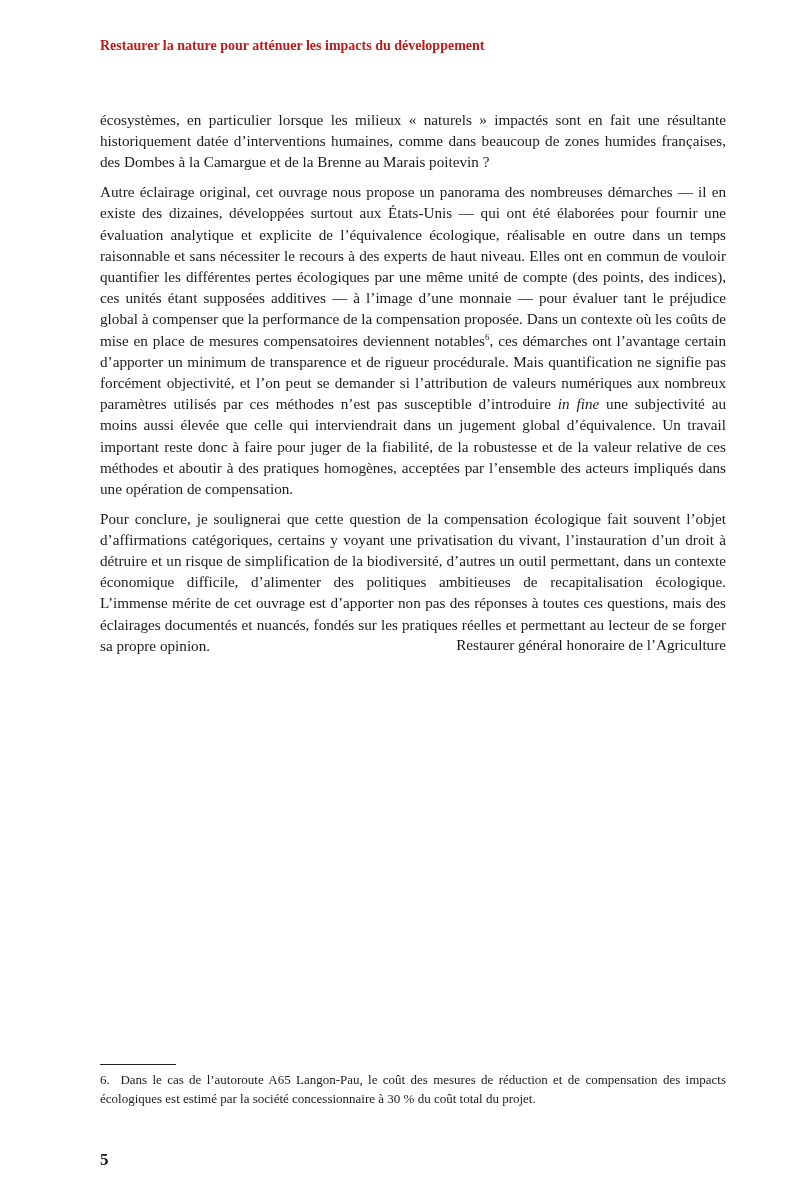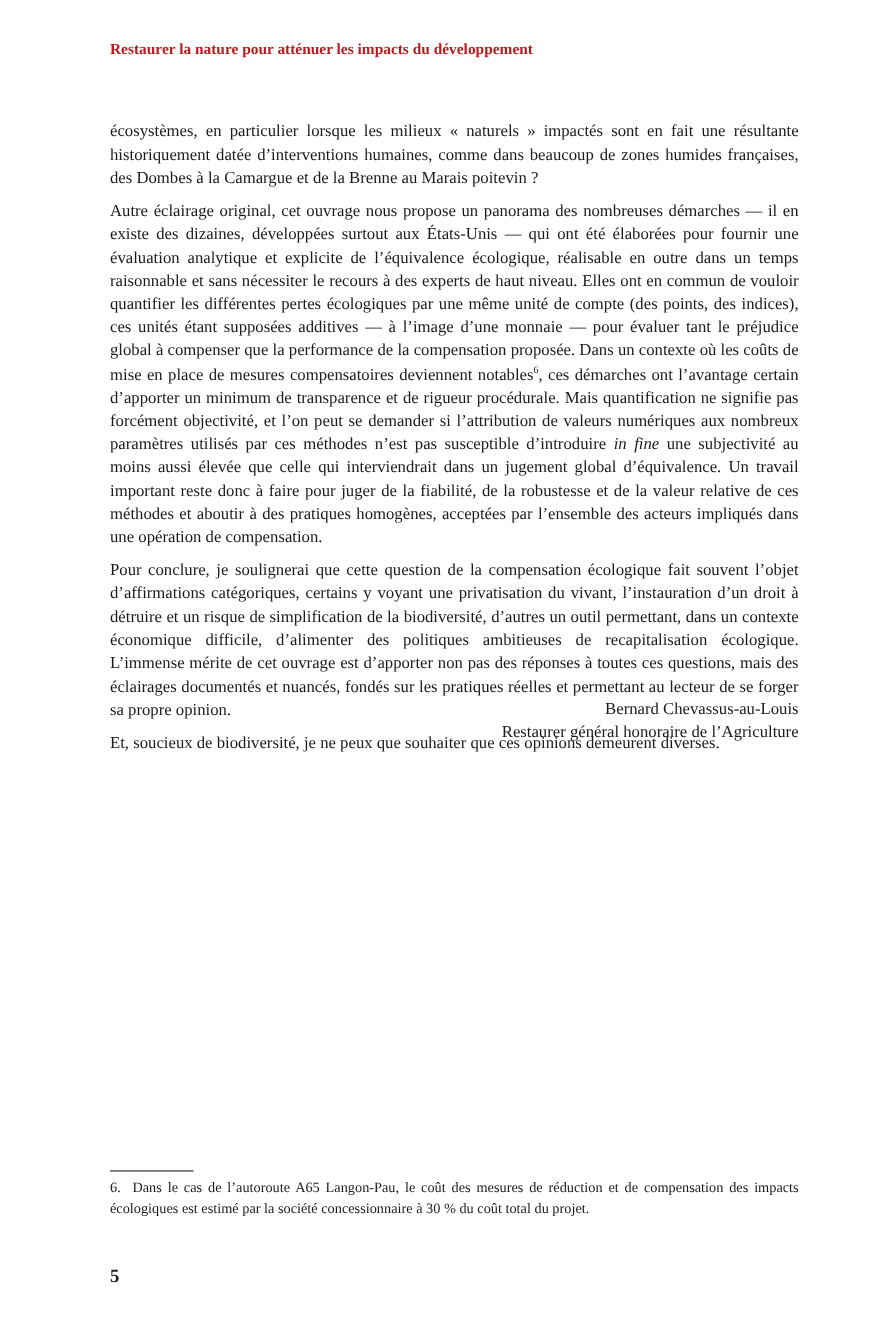--- a/index.html
+++ b/index.html
@@ -18,24 +18,22 @@
 </style>
 </head>
 <body>
 
 <div class="running-head">Restaurer la nature pour atténuer les impacts du développement</div>
 
 <div class="body-text">
   <p>écosystèmes, en particulier lorsque les milieux « naturels » impactés sont en fait une résultante historiquement datée d’interventions humaines, comme dans beaucoup de zones humides fran­çaises, des Dombes à la Camargue et de la Brenne au Marais poitevin ?</p>
   <p><span>Autre éclairage original, cet ouvrage nous propose un panorama des nombreuses démarches — il en existe des dizaines, développées surtout aux États-Unis — qui ont été élaborées pour fournir une évaluation analytique et explicite de l’équivalence écologique, réalisable en outre dans un temps raisonnable et sans nécessiter le recours à des experts de haut niveau. Elles ont en commun de vouloir quantifier les différentes pertes écologiques par une même unité de compte (des points, des indices), ces unités étant supposées additives — à l’image d’une monnaie — pour évaluer tant le préjudice global à compenser que la performance de la compensation proposée. Dans un contexte où les coûts de mise en place de mesures compensatoires deviennent notables</span><sup>6</sup><span>, ces démarches ont l’avantage certain d’apporter un minimum de transparence et de rigueur procédurale. Mais quan­tification ne signifie pas forcément objectivité, et l’on peut se demander si l’attribution de valeurs numériques aux nombreux paramètres utilisés par ces méthodes n’est pas susceptible d’introduire </span><em>in fine</em><span> une subjectivité au moins aussi élevée que celle qui interviendrait dans un jugement global d’équivalence. Un travail important reste donc à faire pour juger de la fiabilité, de la robustesse et de la valeur relative de ces méthodes et aboutir à des pratiques homogènes, acceptées par l’en­semble des acteurs impliqués dans une opération de compensation.</span></p>
   <p>Pour conclure, je soulignerai que cette question de la compensation écologique fait souvent l’objet d’affirmations catégoriques, certains y voyant une privatisation du vivant, l’instauration d’un droit à détruire et un risque de simplification de la biodiversité, d’autres un outil permettant, dans un contexte économique difficile, d’alimenter des politiques ambitieuses de recapitalisation écolo­gique. L’immense mérite de cet ouvrage est d’apporter non pas des réponses à toutes ces ques­tions, mais des éclairages documentés et nuancés, fondés sur les pratiques réelles et permettant au lecteur de se forger sa propre opinion.</p>
-  <p>Et, soucieux de biodiversité, je ne peux que souhaiter que ces opinions demeurent diverses.</p>
 </div>
 
 <div class="signature">
-  <div>Bernard Chevassus-au-Louis</div>
   <div>Restaurer général honoraire de l’Agriculture</div>
 </div>
 
 <div class="fn-rule"></div>
 <div class="footnote"><span>6.</span>&nbsp; <span>Dans le cas de l’autoroute A65 Langon-Pau, le coût des mesures de réduction et de compensation des impacts écologiques est estimé par la société concessionnaire à 30 % du coût total du projet.</span></div>
 
 <div class="page-number">5</div>
 
 </body></html>

